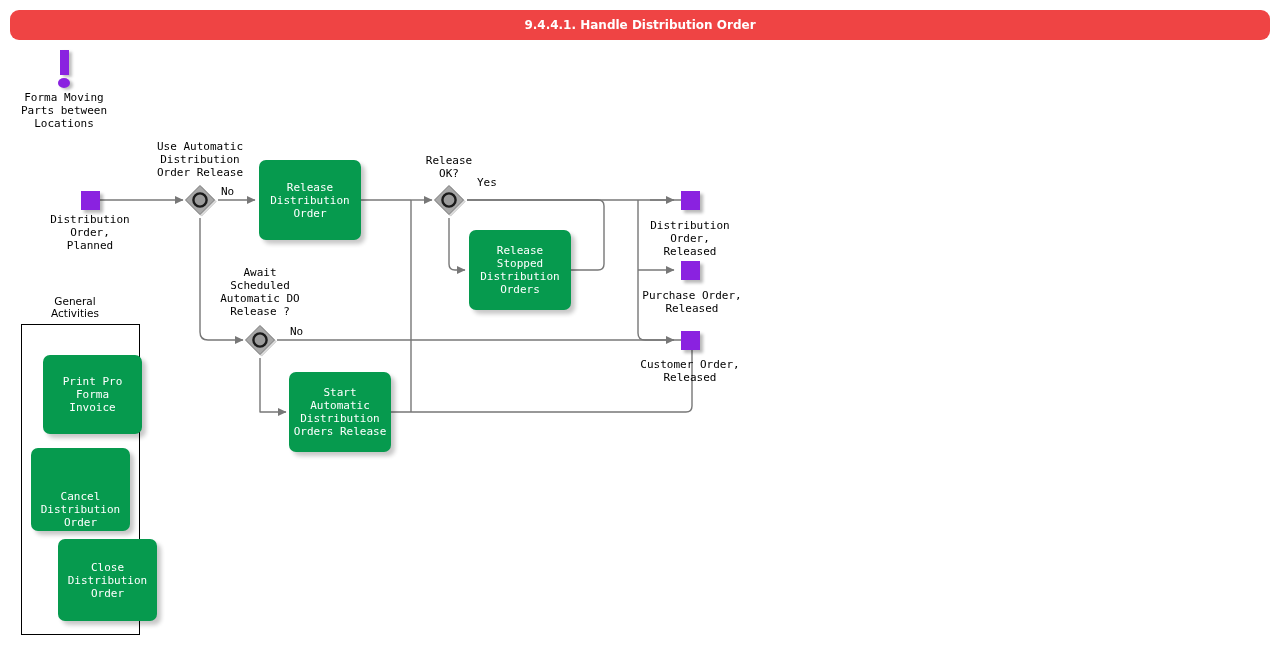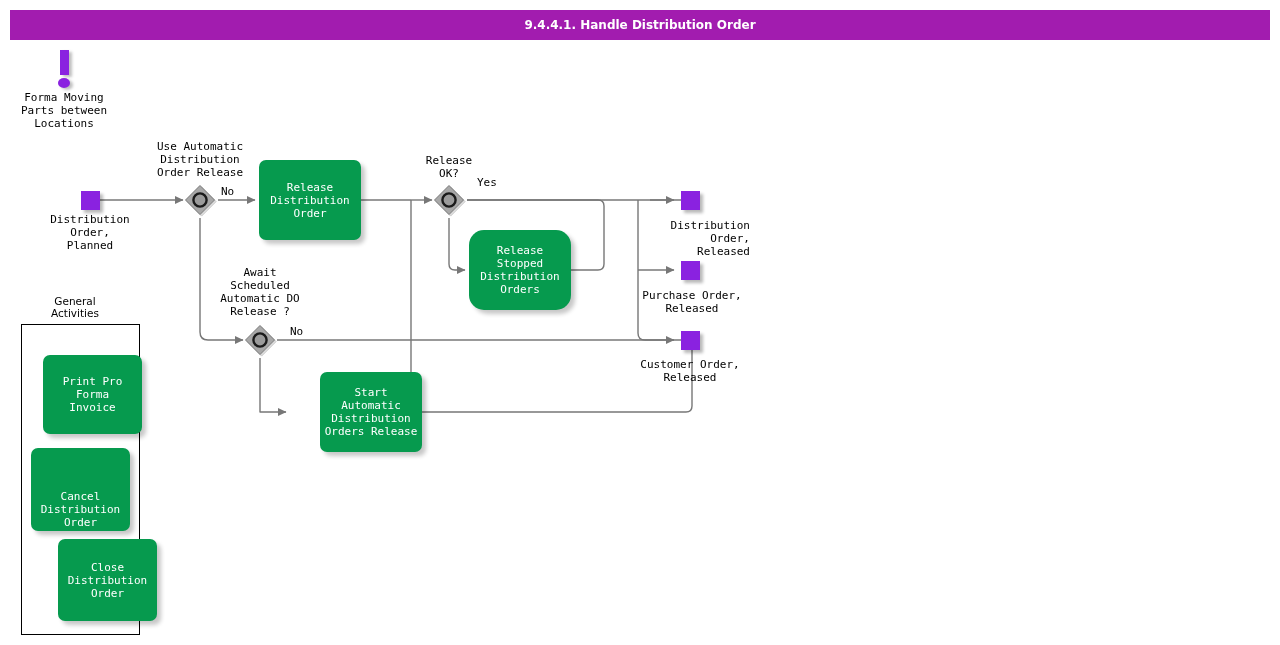--- a/index.html
+++ b/index.html
@@ -15,29 +15,30 @@
     font-family: "DejaVu Sans Mono", monospace;
   }
 
   
   #title-bar {
     position: absolute;
     left: 10px;
     top: 10px;
     width: 1260px;
     height: 30px;
-    background: #a21caf;
+    background: #ef4444;
     color: #ffffff;
     font-family: "DejaVu Sans", sans-serif;
     font-weight: bold;
     font-size: 12px;
     display: flex;
     align-items: center;
     justify-content: center;
     letter-spacing: 0px;
+    border-radius: 9px;
   }
 
   
   #wires {
     position: absolute;
     left: 0;
     top: 0;
     width: 1280px;
     height: 645px;
     pointer-events: none;
@@ -223,47 +224,47 @@
   <svg width="34" height="34" viewBox="0 0 34 34">
     <polygon points="17,2.5 31.5,17 17,31.5 2.5,17" fill="#b3b3b3" stroke="#8c8c8c" stroke-width="1" transform="translate(1.6,1.6)" opacity="0.45"></polygon>
     <polygon points="17,2.5 31.5,17 17,31.5 2.5,17" fill="#a8a8a8" stroke="#7a7a7a" stroke-width="1"></polygon>
     <circle cx="17" cy="17" r="6.6" fill="#9b9b9b" stroke="#1a1a1a" stroke-width="2.4"></circle>
   </svg>
 </div>
 <div class="node-label" style="left:389px; top:154px; width:120px;">Release
 OK?</div>
 <div class="edge-label" style="left:477px; top:176px;text-align:center;">Yes</div>
 
-<div class="activity" style="left:469px; top:230px; width:102px; height:80px;border-radius:15px;">
+<div class="activity" style="left:469px; top:230px; width:102px; height:80px;">
   <span>Release Stopped
 Distribution
 Orders</span>
 </div>
 
 <div class="decision" style="left:243px; top:323px;">
   <svg width="34" height="34" viewBox="0 0 34 34">
     <polygon points="17,2.5 31.5,17 17,31.5 2.5,17" fill="#b3b3b3" stroke="#8c8c8c" stroke-width="1" transform="translate(1.6,1.6)" opacity="0.45"></polygon>
     <polygon points="17,2.5 31.5,17 17,31.5 2.5,17" fill="#a8a8a8" stroke="#7a7a7a" stroke-width="1"></polygon>
     <circle cx="17" cy="17" r="6.6" fill="#9b9b9b" stroke="#1a1a1a" stroke-width="2.4"></circle>
   </svg>
 </div>
 <div class="node-label" style="left:200px; top:266px; width:120px;">Await
 Scheduled
 Automatic DO
 Release ?</div>
 <div class="edge-label" style="left:290px; top:325px;">No</div>
 
-<div class="activity" style="left:289px; top:372px; width:102px; height:80px;margin-left:31px;">
+<div class="activity" style="left:289px; top:372px; width:102px; height:80px;">
   <span>Start Automatic
 Distribution
 Orders Release</span>
 </div>
 
 <div class="term-square" style="left:681px; top:191px;"></div>
-<div class="node-label" style="left:630px; top:219px; width:120px;text-align:right;">Distribution Order,
+<div class="node-label" style="left:630px; top:219px; width:120px;">Distribution Order,
 Released</div>
 
 <div class="term-square" style="left:681px; top:261px;"></div>
 <div class="node-label" style="left:632px; top:289px; width:120px;">Purchase Order,
 Released</div>
 
 <div class="term-square" style="left:681px; top:331px;"></div>
 <div class="node-label" style="left:630px; top:358px; width:120px;">Customer Order,
 Released</div>
 

